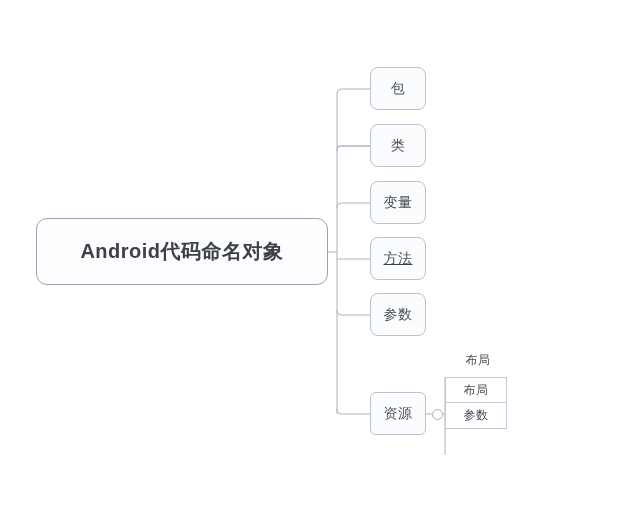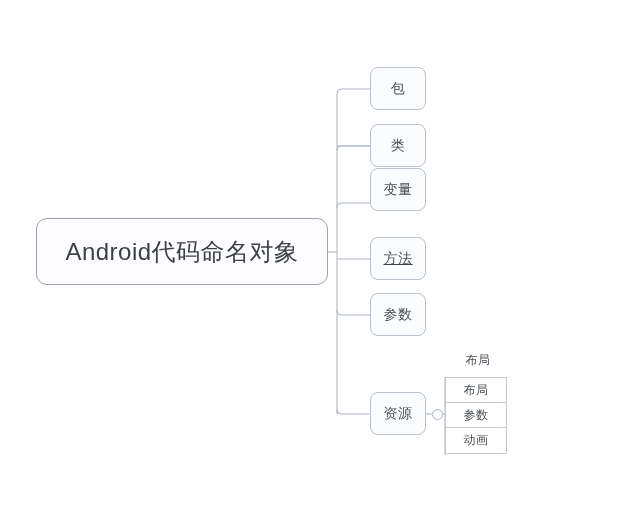--- a/index.html
+++ b/index.html
@@ -39,22 +39,22 @@
     height: 67px;
     box-sizing: border-box;
     background: #fdfdff;
     border: 1.4px solid #9aa2ae;
     border-radius: 11px;
     display: flex;
     align-items: center;
     justify-content: center;
   }
   .root-label {
-    font-size: 24px;
-    font-weight: normal;
+    font-size: 20px;
+    font-weight: bold;
     letter-spacing: 0.5px;
     color: #3c4148;
     white-space: nowrap;
   }
 
   
   .node {
     position: absolute;
     width: 56px;
     height: 43px;
@@ -157,45 +157,42 @@
   </div>
 
   <div class="node" style="left:370px; top:67px;">
     <span class="node-label">包</span>
   </div>
 
   <div class="node" style="left:370px; top:124px;">
     <span class="node-label">类</span>
   </div>
 
-  <div class="node" style="left:370px; top:168px;">
+  <div class="node" style="left:370px; top:181px;">
     <span class="node-label">变量</span>
   </div>
 
   <div class="node" style="left:370px; top:237px;text-decoration:underline;">
     <span class="node-label">方法</span>
   </div>
 
   <div class="node" style="left:370px; top:293px;">
     <span class="node-label">参数</span>
   </div>
 
-  <div class="node" style="left:370px; top:392px;">
+  <div class="node" style="left:370px; top:392px;border-radius:6px;">
     <span class="node-label">资源</span>
   </div>
 
   <div class="expander" style="left:432px; top:409px;"></div>
 
   <div class="sub-caption">布局</div>
 
   <div class="sub-list">
     <div class="sub-row">
       <span>布局</span>
     </div>
     <div class="sub-row">
       <span>参数</span>
     </div>
-    <div class="sub-row">
-      <span>动画</span>
-    </div>
   </div>
 
 </div>
 
 </body></html>

